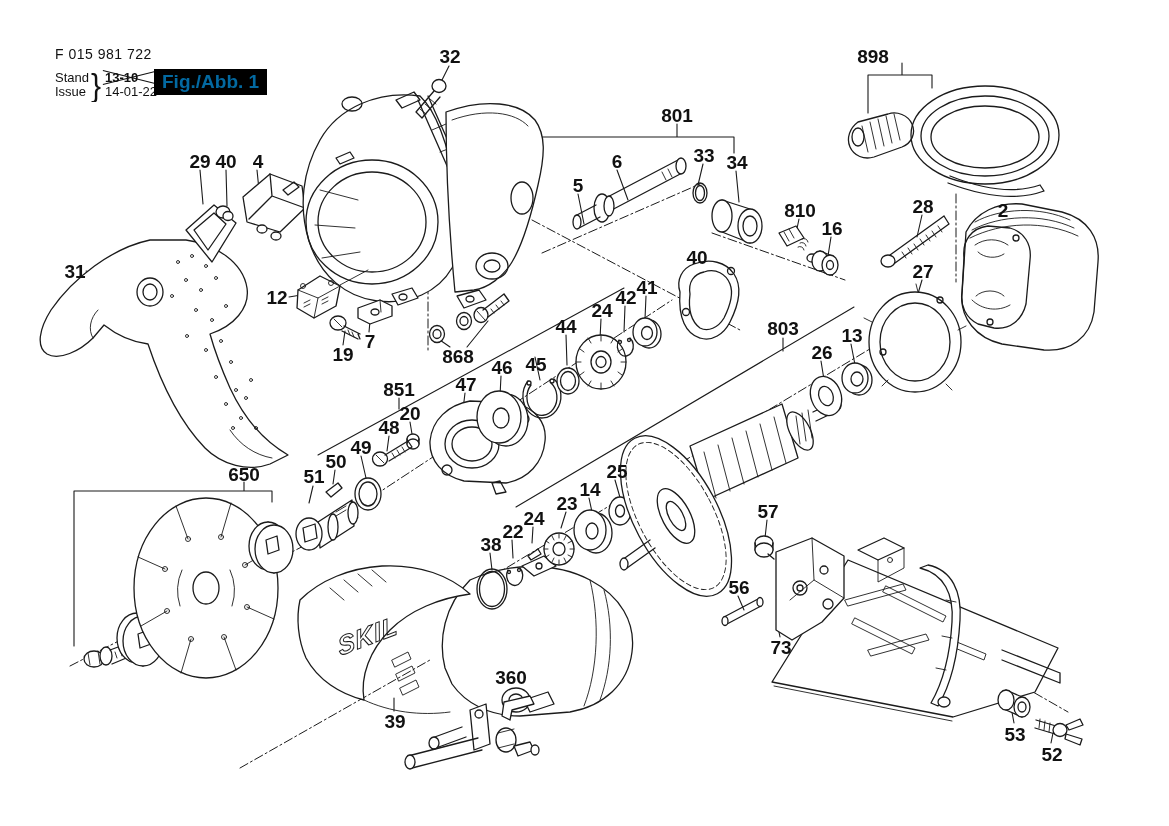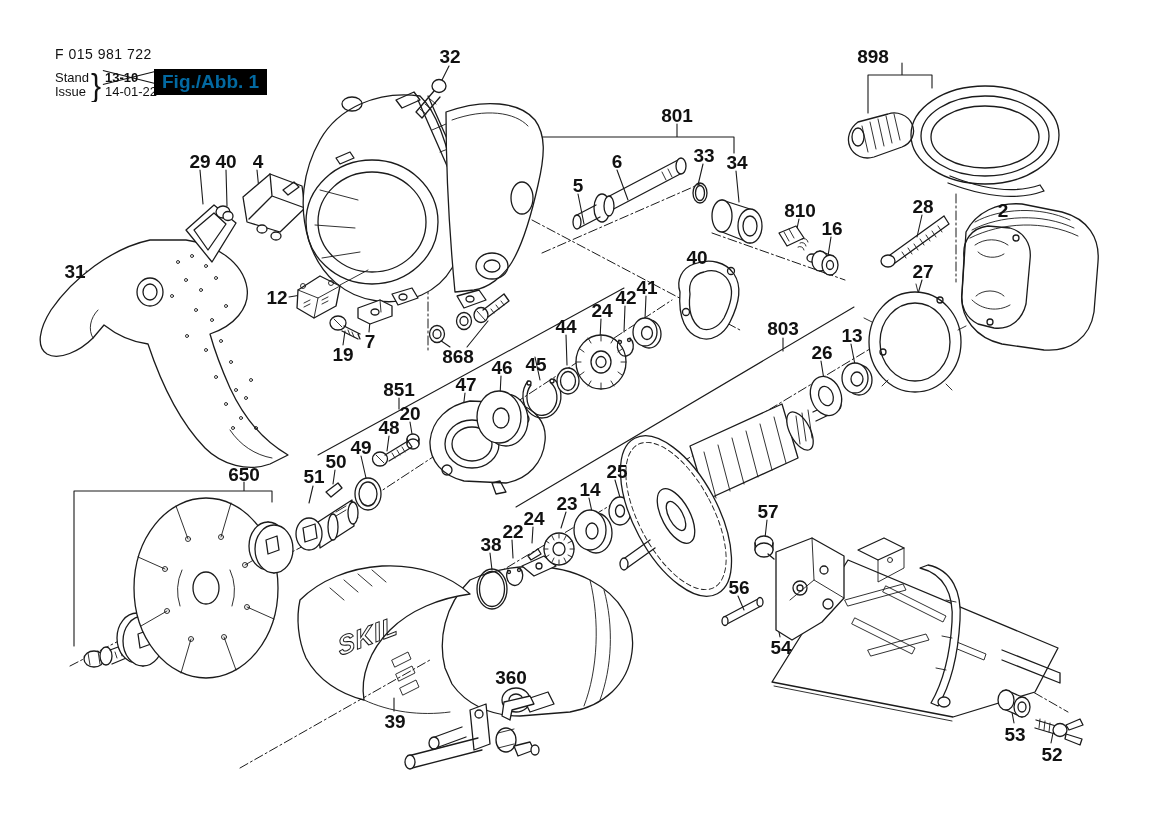--- a/index.html
+++ b/index.html
@@ -561,21 +561,21 @@
     <div class="co" style="left:590px;top:489px">14</div>
     <div class="co" style="left:567px;top:503px">23</div>
     <div class="co" style="left:534px;top:518px">24</div>
     <div class="co" style="left:513px;top:531px">22</div>
     <div class="co" style="left:491px;top:544px">38</div>
     <div class="co" style="left:783px;top:328px">803</div>
     <div class="co" style="left:852px;top:335px">13</div>
     <div class="co" style="left:822px;top:352px">26</div>
     <div class="co" style="left:768px;top:511px">57</div>
     <div class="co" style="left:739px;top:587px">56</div>
-    <div class="co" style="left:781px;top:647px">54</div>
+    <div class="co" style="left:781px;top:647px">73</div>
     <div class="co" style="left:395px;top:721px">39</div>
     <div class="co" style="left:511px;top:677px">360</div>
     <div class="co" style="left:1015px;top:734px">53</div>
     <div class="co" style="left:1052px;top:754px">52</div>
   </div>
 
   <div class="hdr">
     <div class="pn">F 015 981 722</div>
     <div class="rev">
       <div class="rev-words">

